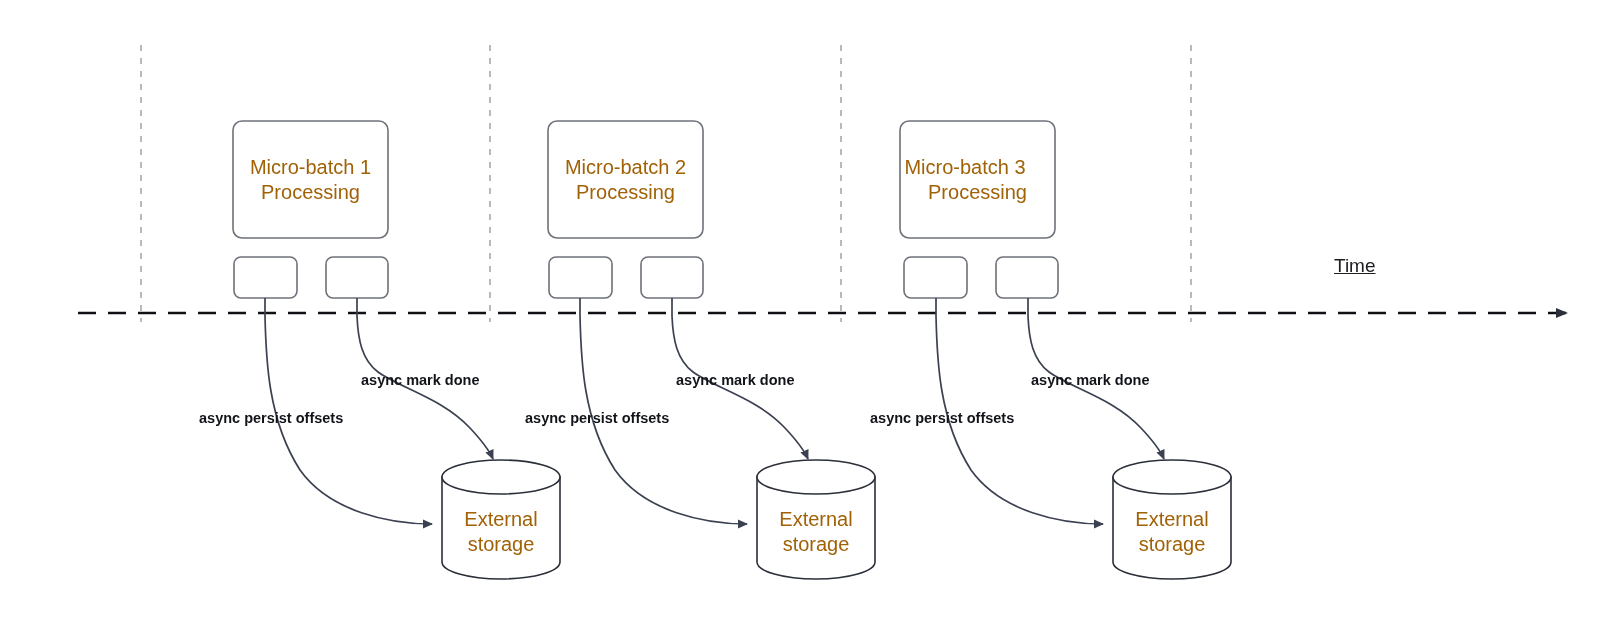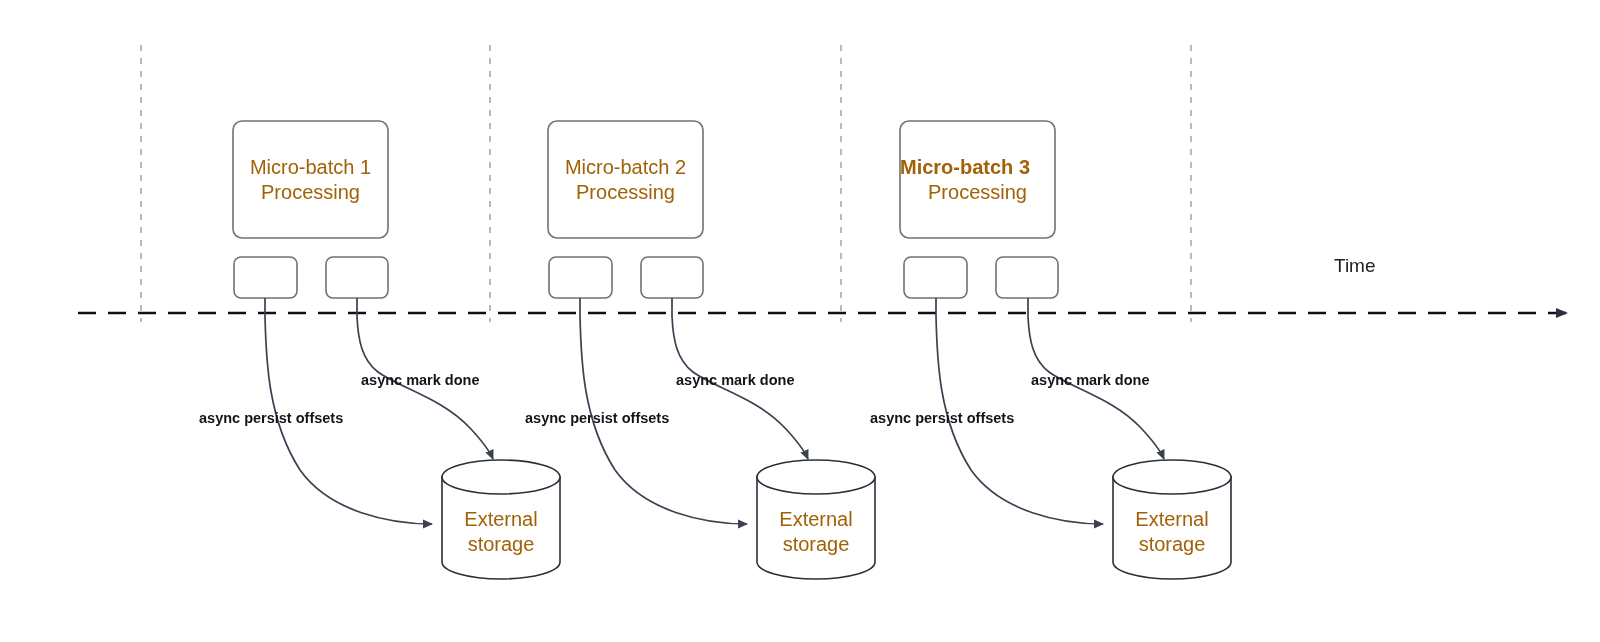--- a/index.html
+++ b/index.html
@@ -46,20 +46,21 @@
     white-space: pre;
     text-align: right;
   }
   .axis-label {
     position: absolute;
     color: #1b1d21;
     font-family: "Liberation Sans", sans-serif;
     font-size: 19px;
     line-height: 23px;
     white-space: pre;
+    text-decoration: underline;
   }
   .hit {
     position: absolute;
   }
 </style>
 </head>
 <body>
 
 <div id="canvas">
 
@@ -138,21 +139,21 @@
 
   <div class="node-label" style="left:548px; top:155px; width:155px;">Micro-batch 2</div>
   <div class="node-label" style="left:548px; top:180px; width:155px;">Processing</div>
 
   <div class="node-label" style="left:757px; top:507px; width:118px;">External</div>
   <div class="node-label" style="left:757px; top:532px; width:118px;">storage</div>
 
   <div class="edge-label" style="left:525px; top:410px;">async persist offsets</div>
   <div class="edge-label" style="left:676px; top:372px;">async mark done</div>
 
-  <div class="node-label" style="left:900px; top:155px; width:130px;font-weight:bold;">Micro-batch 3</div>
+  <div class="node-label" style="left:900px; top:155px; width:130px;">Micro-batch 3</div>
   <div class="node-label" style="left:900px; top:180px; width:155px;">Processing</div>
 
   <div class="node-label" style="left:1113px; top:507px; width:118px;">External</div>
   <div class="node-label" style="left:1113px; top:532px; width:118px;">storage</div>
 
   <div class="edge-label" style="left:870px; top:410px;">async persist offsets</div>
   <div class="edge-label" style="left:1031px; top:372px;">async mark done</div>
 
   <div class="hit" style="left:233px; top:121px; width:155px; height:117px;"></div>
   <div class="hit" style="left:234px; top:257px; width:63px; height:41px;"></div>

